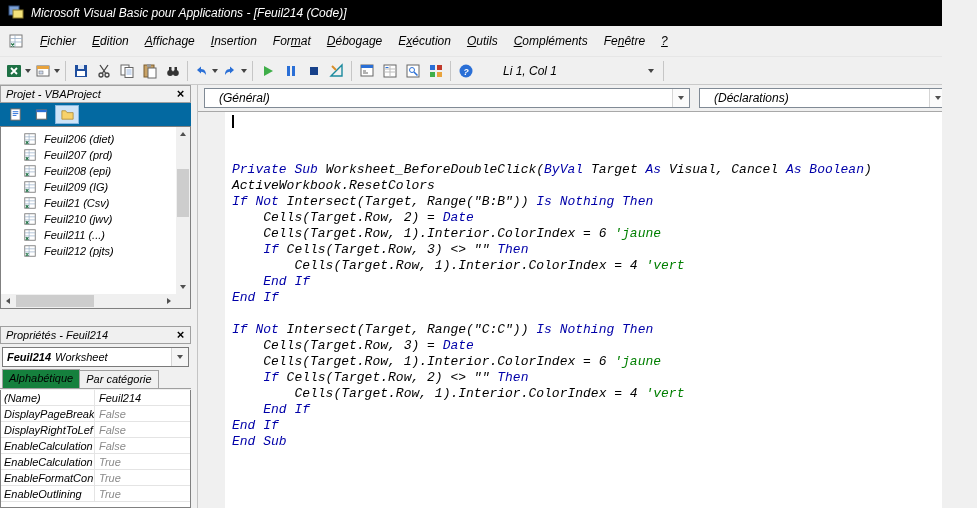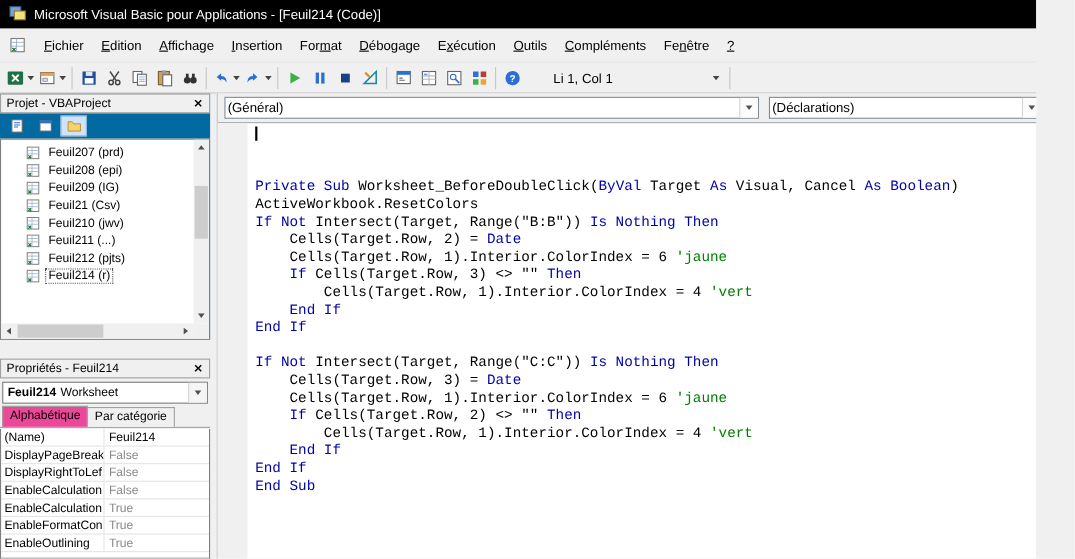--- a/index.html
+++ b/index.html
@@ -1,18 +1,18 @@
 <!DOCTYPE html>
 <html style="--kw: #0000a8; --cm: #007f00; --titlebar: #000000;"><head>
 <meta charset="utf-8">
 <style>
   * { margin:0; padding:0; box-sizing:border-box; }
   html,body { width:977px; height:508px; overflow:hidden; }
   body { font-family:"Liberation Sans", sans-serif; background:#f0f0f0; color:#000; }
-  .app { position:relative; width:942px; height:508px; background:#f0f0f0; overflow:hidden; }
+  .app { position:relative; width:942px; height:508px; background:#f0f0f0; overflow:hidden;font-style:italic; }
 
   
   .titlebar { position:absolute; top:0; left:0; right:0; height:26px; background:var(--titlebar,#000);
     color:#fff; display:flex; align-items:center; padding-left:8px; gap:7px; font-size:12px; }
   .titlebar svg { width:16px; height:16px; flex:0 0 auto; }
 
   
   .menubar { position:absolute; top:26px; left:0; right:0; height:30px; background:#f0f0f0;
     display:flex; align-items:center; padding-left:8px; font-size:12px; }
   .menubar .child-icon { width:16px; height:16px; margin-right:8px; }
@@ -70,32 +70,32 @@
 
   
   .props-panel { position:absolute; top:241px; left:0; right:0; bottom:0; background:#f0f0f0; }
   .obj-combo { position:relative; margin:3px 2px 0 2px; height:20px; background:#fff; border:1px solid #7a7a7a;
     font-size:11px; display:flex; align-items:center; padding-left:4px; }
   .obj-combo .bold { font-weight:700; margin-right:4px; }
   .combo-arrow-btn { position:absolute; right:0; top:0; bottom:0; width:17px; display:flex; align-items:center;
     justify-content:center; border-left:1px solid #d5d5d5; background:#f5f5f5; }
   .prop-tabs { display:flex; height:19px; margin-top:3px; padding-left:2px; border-bottom:1px solid #a0a0a0; align-items:flex-end; }
   .prop-tab { font-size:11px; padding:2px 6px 3px 6px; background:#f0f0f0; border:1px solid #a0a0a0; border-bottom:none; margin-right:-1px; }
-  .prop-tab.active { background:#ec4899; padding-bottom:4px; }
+  .prop-tab.active { background:#15803d; padding-bottom:4px; }
   .prop-grid { position:absolute; top:64px; left:0; right:0; bottom:0; background:#fff; border:1px solid #808080; border-top:none; overflow:hidden; }
   .prop-row { display:flex; height:16px; border-bottom:1px solid #e4e4e4; font-size:11px; }
   .prop-name { width:94px; border-right:1px solid #e4e4e4; padding-left:3px; overflow:hidden; white-space:nowrap; display:flex; align-items:center; }
   .prop-value { flex:1; padding-left:4px; overflow:hidden; white-space:nowrap; display:flex; align-items:center; }
   .prop-value.muted { color:#8a8a8a; }
 
   
   .code-col { position:absolute; left:197px; top:0; right:0; bottom:0; background:#f0f0f0; border-left:1px solid #c4c4c4; }
   .combo-row { position:absolute; top:0; left:0; right:0; height:26px; }
   .combo { position:absolute; top:3px; height:20px; background:#fff; border:1px solid #808a95; font-size:12px;
-    display:flex; align-items:center; padding-left:2px; }
+    display:flex; align-items:center; padding-left:14px; }
   .combo .combo-arrow-btn { background:#fbfbfb; }
   #combo-general { left:6px; width:486px; }
   #combo-declarations { left:501px; right:-5px; }
   .code-view { position:absolute; top:26px; left:0; right:0; bottom:0; background:#fff; border-top:1px solid #a8a8a8; }
   .margin-strip { position:absolute; left:0; top:0; bottom:0; width:27px; background:#f0f0f0; }
   .code-text { position:absolute; left:27px; top:0; right:0; bottom:0; padding:2px 0 0 7px;
     font-family:"Liberation Mono","DejaVu Sans Mono",monospace; font-size:13px; line-height:16px; }
   .code-line { white-space:pre; height:16px; }
   .kw { color:var(--kw,#0000a8); }
   .cm { color:var(--cm,#007f00); }
@@ -344,20 +344,30 @@
         <div class="tree-wrap">
           <div class="tree" id="tree">
               <div class="tree-item">
                 <span style="display: flex;">
                   <svg viewBox="0 0 16 16">
                     <rect x="2" y="2" width="12" height="12" fill="#fff" stroke="#7a7a7a"></rect>
                     <path d="M2 5.5h12 M2 9h12 M7 2v12" stroke="#9ab0c8" stroke-width="0.8"></path>
                     <path d="M3.2 10.5 l3 3 M6.2 10.5 l-3 3" stroke="#1e7145" stroke-width="1.2"></path>
                   </svg>
                 </span>
+                <span class="lbl">Feuil206 (diet)</span>
+              </div>
+              <div class="tree-item">
+                <span style="display: flex;">
+                  <svg viewBox="0 0 16 16">
+                    <rect x="2" y="2" width="12" height="12" fill="#fff" stroke="#7a7a7a"></rect>
+                    <path d="M2 5.5h12 M2 9h12 M7 2v12" stroke="#9ab0c8" stroke-width="0.8"></path>
+                    <path d="M3.2 10.5 l3 3 M6.2 10.5 l-3 3" stroke="#1e7145" stroke-width="1.2"></path>
+                  </svg>
+                </span>
                 <span class="lbl">Feuil207 (prd)</span>
               </div>
               <div class="tree-item">
                 <span style="display: flex;">
                   <svg viewBox="0 0 16 16">
                     <rect x="2" y="2" width="12" height="12" fill="#fff" stroke="#7a7a7a"></rect>
                     <path d="M2 5.5h12 M2 9h12 M7 2v12" stroke="#9ab0c8" stroke-width="0.8"></path>
                     <path d="M3.2 10.5 l3 3 M6.2 10.5 l-3 3" stroke="#1e7145" stroke-width="1.2"></path>
                   </svg>
                 </span>
@@ -405,30 +415,20 @@
               </div>
               <div class="tree-item">
                 <span style="display: flex;">
                   <svg viewBox="0 0 16 16">
                     <rect x="2" y="2" width="12" height="12" fill="#fff" stroke="#7a7a7a"></rect>
                     <path d="M2 5.5h12 M2 9h12 M7 2v12" stroke="#9ab0c8" stroke-width="0.8"></path>
                     <path d="M3.2 10.5 l3 3 M6.2 10.5 l-3 3" stroke="#1e7145" stroke-width="1.2"></path>
                   </svg>
                 </span>
                 <span class="lbl">Feuil212 (pjts)</span>
-              </div>
-              <div class="tree-item focused">
-                <span style="display: flex;">
-                  <svg viewBox="0 0 16 16">
-                    <rect x="2" y="2" width="12" height="12" fill="#fff" stroke="#7a7a7a"></rect>
-                    <path d="M2 5.5h12 M2 9h12 M7 2v12" stroke="#9ab0c8" stroke-width="0.8"></path>
-                    <path d="M3.2 10.5 l3 3 M6.2 10.5 l-3 3" stroke="#1e7145" stroke-width="1.2"></path>
-                  </svg>
-                </span>
-                <span class="lbl">Feuil214 (r)</span>
               </div>
             </div>
           <div class="vscroll">
             <span class="sc-btn" style="top:0;">
                 <span class="tri tri-up"></span>
               </span>
             <span class="v-thumb"></span>
             <span class="sc-btn" style="bottom:0;">
                 <span class="tri tri-down"></span>
               </span>

